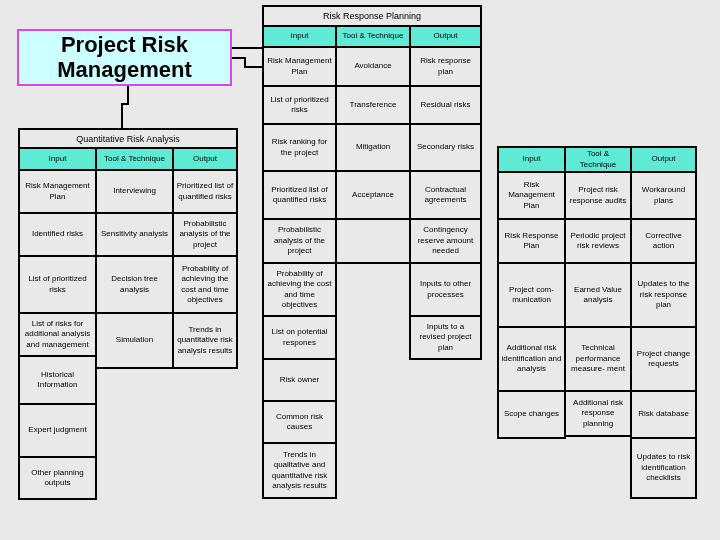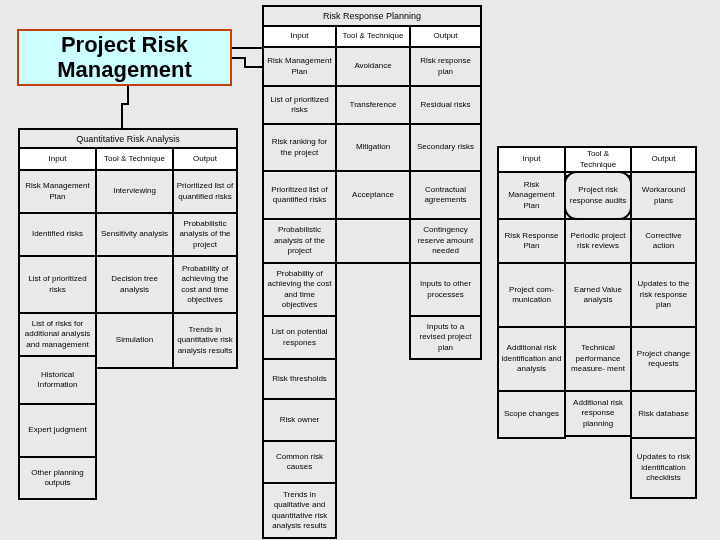--- a/index.html
+++ b/index.html
@@ -5,37 +5,37 @@
   html,body{margin:0;padding:0;}
   body{
     width:720px;height:540px;position:relative;overflow:hidden;
     background:#e9e9e9;
     font-family:"Liberation Sans",sans-serif;
     color:#000;
   }
   .stage{position:absolute;left:0;top:0;width:720px;height:540px;}
   .main-title{
     position:absolute;left:17px;top:29px;width:215px;height:57px;
-    background:#ccffff;border:2px solid #c2410c;box-sizing:border-box;
+    background:#ccffff;border:2px solid #d946ef;box-sizing:border-box;
     display:flex;align-items:center;justify-content:center;text-align:center;
     font-weight:bold;font-size:22px;line-height:1.12;
   }
   .ttitle{
     position:absolute;box-sizing:border-box;border:2px solid #000;background:#e9e9e9;
     display:flex;align-items:center;justify-content:center;text-align:center;
     font-size:9px;
   }
   .col{position:absolute;display:flex;flex-direction:column;}
   .cell{
     box-sizing:border-box;border:2px solid #000;background:#e9e9e9;
     display:flex;align-items:center;justify-content:center;text-align:center;
     font-size:8px;line-height:1.3;padding:1px 2px;margin-top:-2px;
   }
   .col .cell:first-child{margin-top:0;}
-  .thead{background:#ffffff;}
+  .thead{background:#5eead4;}
   .line{position:absolute;background:#000;}
 </style>
 </head>
 <body>
 
 <div class="stage">
 
   <div class="line" style="left:127px;top:84px;width:2px;height:21px;"></div>
   <div class="line" style="left:121px;top:103px;width:8px;height:2px;"></div>
   <div class="line" style="left:121px;top:103px;width:2px;height:27px;"></div>
@@ -50,21 +50,20 @@
 
   <div class="col" style="left:262px;top:25px;width:75px;">
     <div class="cell thead" style="height:23px;">Input</div>
     <div class="cell" style="height:41px;">Risk Management Plan</div>
     <div class="cell" style="height:40px;">List of prioritized risks</div>
     <div class="cell" style="height:49px;">Risk ranking for the project</div>
     <div class="cell" style="height:50px;">Prioritized list of quantified risks</div>
     <div class="cell" style="height:46px;">Probabilistic analysis of the project</div>
     <div class="cell" style="height:55px;">Probability of achieving the cost and time objectives</div>
     <div class="cell" style="height:45px;">List on potential respones</div>
-    <div class="cell" style="height:42px;">Risk thresholds</div>
     <div class="cell" style="height:44px;">Risk owner</div>
     <div class="cell" style="height:44px;">Common risk causes</div>
     <div class="cell" style="height:57px;">Trends in qualitative and quantitative risk analysis results</div>
   </div>
 
   <div class="col" style="left:335px;top:25px;width:76px;">
     <div class="cell thead" style="height:23px;">Tool &amp; Technique</div>
     <div class="cell" style="height:41px;">Avoidance</div>
     <div class="cell" style="height:40px;">Transference</div>
     <div class="cell" style="height:49px;">Mitigation</div>
@@ -118,21 +117,21 @@
     <div class="cell thead" style="height:27px;">Input</div>
     <div class="cell" style="height:49px;">Risk Management Plan</div>
     <div class="cell" style="height:46px;">Risk Response Plan</div>
     <div class="cell" style="height:66px;">Project com- munication</div>
     <div class="cell" style="height:66px;">Additional risk identification and analysis</div>
     <div class="cell" style="height:49px;">Scope changes</div>
   </div>
 
   <div class="col" style="left:564px;top:146px;width:68px;">
     <div class="cell thead" style="height:27px;">Tool &amp; Technique</div>
-    <div class="cell" style="height:49px;border-radius:13px;">Project risk response audits</div>
+    <div class="cell" style="height:49px;">Project risk response audits</div>
     <div class="cell" style="height:46px;">Periodic project risk reviews</div>
     <div class="cell" style="height:66px;">Earned Value analysis</div>
     <div class="cell" style="height:66px;">Technical performance measure- ment</div>
     <div class="cell" style="height:47px;">Additional risk response planning</div>
   </div>
 
   <div class="col" style="left:630px;top:146px;width:67px;">
     <div class="cell thead" style="height:27px;">Output</div>
     <div class="cell" style="height:49px;">Workaround plans</div>
     <div class="cell" style="height:46px;">Corrective action</div>

